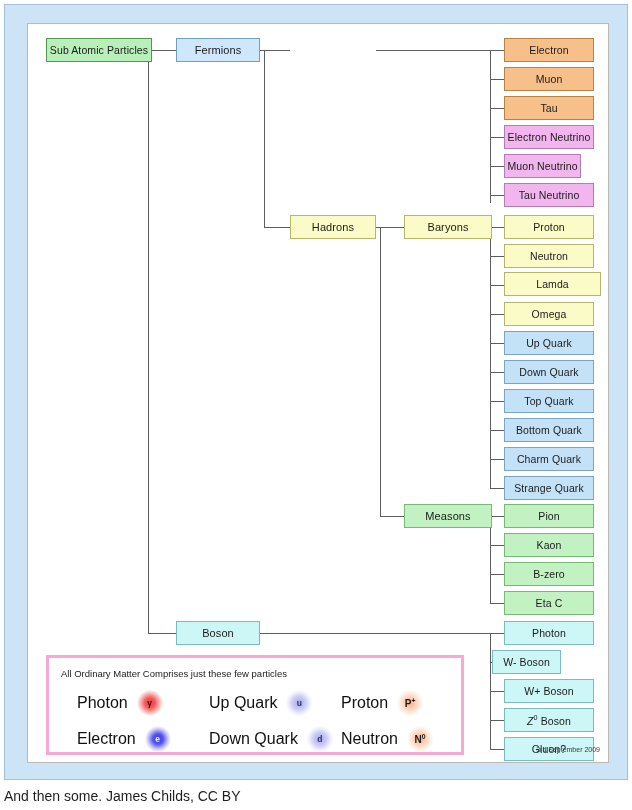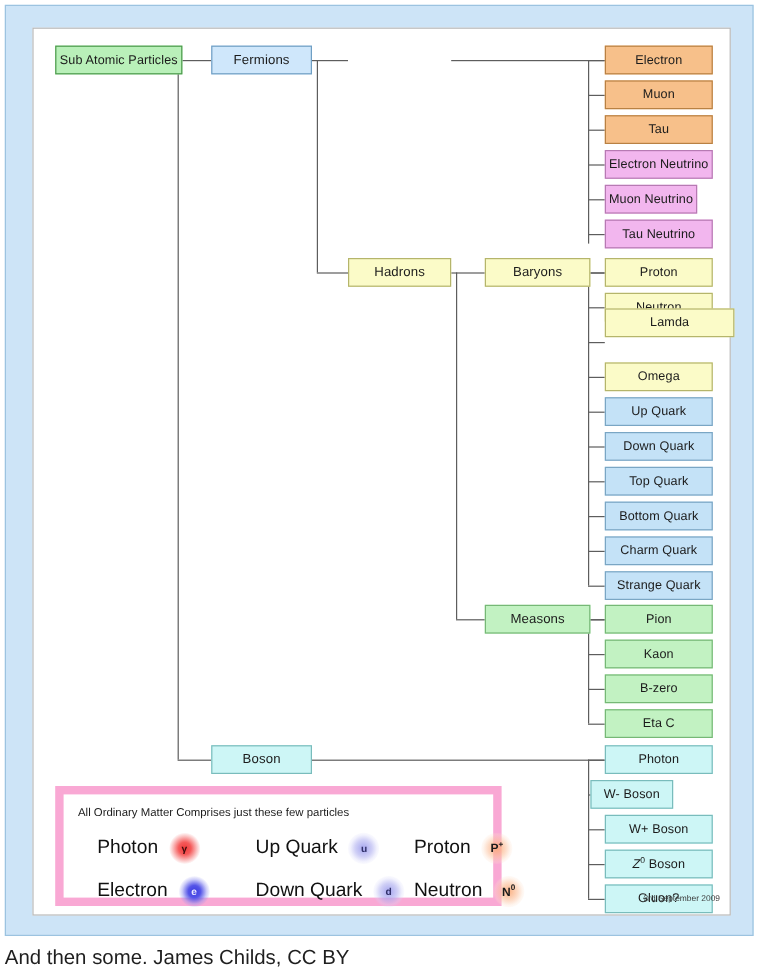--- a/index.html
+++ b/index.html
@@ -70,23 +70,23 @@
   .c-yellow  { background: #fbfbc8; border-color: #b5b56b; }
   .c-pink    { background: #f2b6ee; border-color: #b77ab3; }
   .c-babyblue{ background: #c4e2f7; border-color: #7aa6c4; }
   .c-mint    { background: #c2f2c2; border-color: #76b876; }
   .c-cyan    { background: #cdf6f6; border-color: #79bcbc; }
 
   
   #legend {
     position: absolute;
     left: 18px; top: 631px;
-    width: 372px; height: 100px;
+    width: 418px; height: 100px;
     background: #ffffff;
-    border: 7px solid #f9a8d4;
+    border: 3px solid #f9a8d4;
   }
   #legend-title {
     position: absolute;
     left: 12px; top: 10px;
     font-size: 9.5px;
     color: #1b1b1b;
     white-space: nowrap;
   }
   .lg-item {
     position: absolute;
@@ -122,21 +122,21 @@
     right: 10px; top: 722px;
     font-size: 7px;
     color: #3a3a3a;
     white-space: nowrap;
   }
 
   
   #caption {
     position: absolute;
     left: 4px; top: 788px;
-    font-size: 17px;
+    font-size: 14px;
     color: #1f1f1f;
     white-space: nowrap;
   }
   sup { font-size: .68em; vertical-align: super; }
   .ital { font-style: italic; }
 </style>
 </head>
 <body>
 
 <div id="page">
@@ -242,21 +242,21 @@
         <div class="node c-pink" style="left:476px; top:159px; width:90px; height:24px;">
           <span>Tau Neutrino</span>
           </div>
 
         <div class="node c-yellow" style="left:476px; top:191px; width:90px; height:24px;">
           <span>Proton</span>
           </div>
         <div class="node c-yellow" style="left:476px; top:220px; width:90px; height:24px;">
           <span>Neutron</span>
           </div>
-        <div class="node c-yellow" style="left:476px; top:233px; width:108px; height:24px;">
+        <div class="node c-yellow" style="left:476px; top:248px; width:97px; height:24px;">
           <span>Lamda</span>
           </div>
         <div class="node c-yellow" style="left:476px; top:278px; width:90px; height:24px;">
           <span>Omega</span>
           </div>
         <div class="node c-babyblue" style="left:476px; top:307px; width:90px; height:24px;">
           <span>Up Quark</span>
           </div>
         <div class="node c-babyblue" style="left:476px; top:336px; width:90px; height:24px;">
           <span>Down Quark</span>

